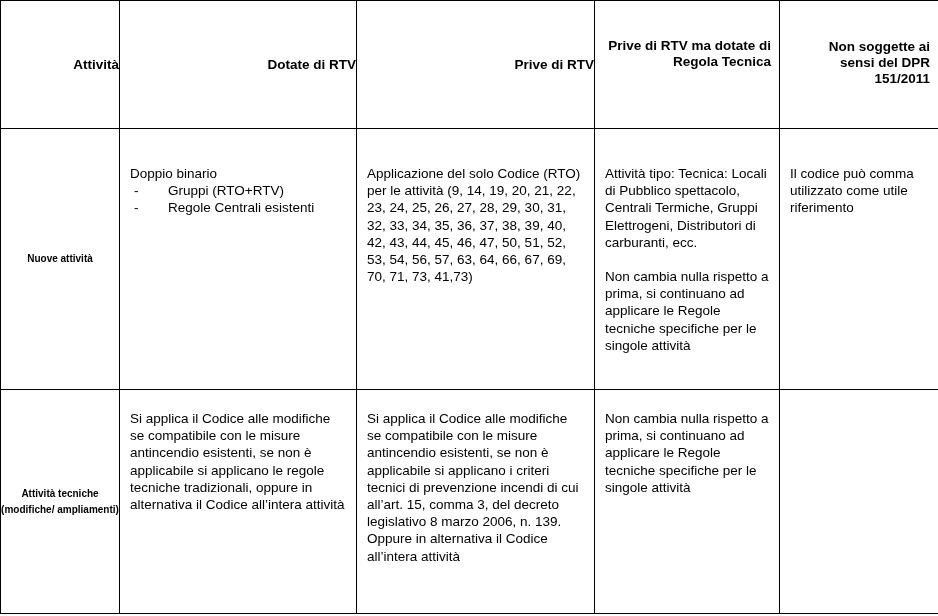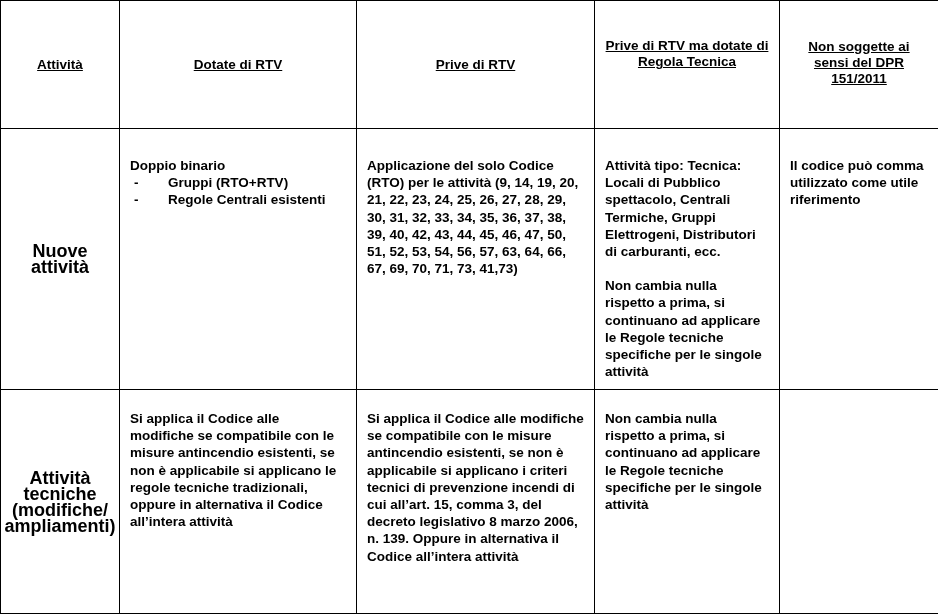--- a/index.html
+++ b/index.html
@@ -1,27 +1,27 @@
 <!DOCTYPE html>
 <html><head>
 <meta charset="utf-8">
 <style>
   html, body { margin: 0; padding: 0; background: #ffffff; }
   body { width: 938px; height: 616px; overflow: hidden; position: relative;
          font-family: "Liberation Sans", sans-serif; color: #000; }
   table { position: absolute; left: 0; top: 0; border-collapse: collapse;
           table-layout: fixed; width: 938px; }
   td, th { border: 1.5px solid #000; padding: 0; vertical-align: middle; }
-  th { font-weight: bold; font-size: 13.5px; line-height: 16px; text-align: center; text-decoration: underline; }
+  th { font-weight: bold; font-size: 13.5px; line-height: 16px; text-align: right; }
   .hdr-row { height: 128px; }
   .row1 { height: 261px; }
   .row2 { height: 224px; }
-  .rowhead { font-weight: bold; font-size: 18px; line-height: 16px; text-align: center; }
+  .rowhead { font-weight: bold; font-size: 10px; line-height: 16px; text-align: center; }
   .cell { vertical-align: top; font-size: 13.5px; line-height: 17.2px;
-          padding: 28px 10px 0 10px; text-align: left; font-weight: bold; }
+          padding: 36px 10px 0 10px; text-align: left; }
   .cell.r2 { padding-top: 20px; }
   .hdr-top { vertical-align: top; padding-top: 38px; }
   .list { margin: 0; padding: 0; list-style: none; }
   .list li { display: flex; }
   .list .dash { width: 38px; padding-left: 4px; box-sizing: border-box; }
   .para + .para { margin-top: 17px; }
 </style>
 </head>
 <body>
 
@@ -32,21 +32,21 @@
     <col style="width:238px">
     <col style="width:185px">
     <col style="width:159px">
   </colgroup>
   <tbody>
       <tr class="hdr-row">
     <th>Attività</th>
     <th>Dotate di RTV</th>
     <th>Prive di RTV</th>
     <th class="hdr-top" style="padding-top:37px;padding-left:8px;padding-right:8px;">Prive di RTV ma dotate di Regola Tecnica</th>
-    <th class="hdr-top" style="padding-top:38px;padding-left:16px;padding-right:16px;">Non soggette ai sensi del DPR 151/2011</th>
+    <th class="hdr-top" style="padding-top:38px;padding-left:16px;padding-right:8px;">Non soggette ai sensi del DPR 151/2011</th>
   </tr>
 
   <tr class="row1">
     <td class="rowhead">Nuove attività</td>
     <td class="cell">
       <div>Doppio binario</div>
       <ul class="list">
         <li>
           <span class="dash">-</span>
           <span>Gruppi (RTO+RTV)</span>

